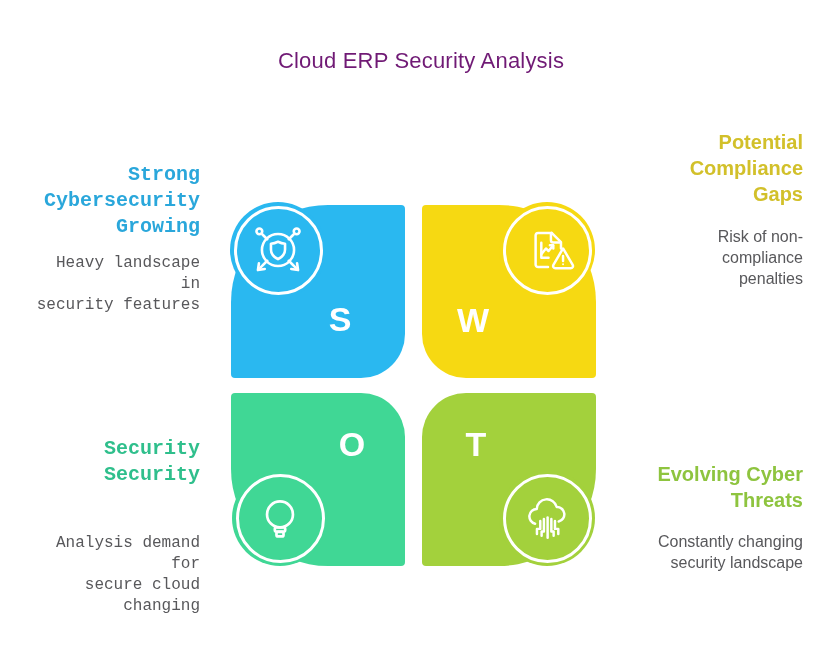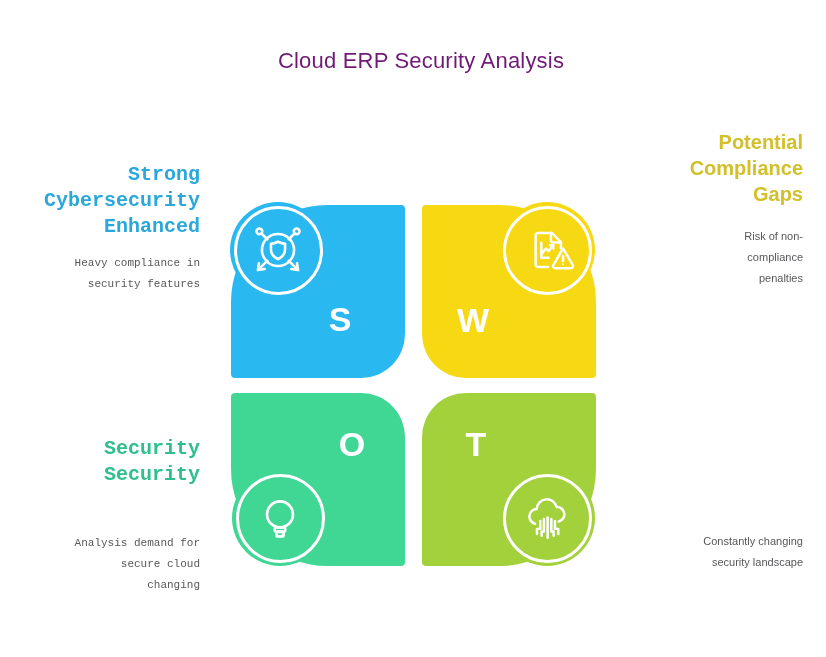--- a/index.html
+++ b/index.html
@@ -24,21 +24,21 @@
   .ring{
     position:absolute;inset:3.5px;border:3px solid #ffffff;border-radius:50%;
     display:flex;align-items:center;justify-content:center;
   }
   .icon-svg{display:block;}
   .txt{position:absolute;}
   .txt .line{display:block;}
   .col-left{left:30px;width:170px;text-align:right;font-family:Liberation Mono, monospace;}
   .col-right{left:625px;width:178px;text-align:right;}
   .heading{font-size:20px;font-weight:bold;line-height:26px;}
-  .body-txt{font-size:11px;line-height:21px;color:#58585b;}
+  .body-txt{font-size:16px;line-height:21px;color:#58585b;}
   .top-b{top:162px;}  .top-b2{top:253px;}
   .top-y{top:129px;}  .top-y2{top:226px;}
   .top-g{top:436px;}  .top-g2{top:533px;}
   .top-l{top:461px;}  .top-l2{top:531px;}
 </style>
 </head>
 <body>
 
 <div class="canvas">
 
@@ -106,24 +106,24 @@
         <path d="M28.6 27.5 v19.5"></path>
         <path d="M32.2 29 v12 h2.2 v4.2"></path>
         <path d="M35.7 31 v7.5 h3.2 v5"></path>
       </svg>
     </div>
   </div>
 
   <div class="txt heading col-left top-b" style="color: rgb(42, 167, 219);">
     <span class="line">Strong</span>
     <span class="line">Cybersecurity</span>
-    <span class="line">Enhanced</span>
+    <span class="line">Growing</span>
   </div>
   <div class="txt body-txt col-left top-b2">
-    <span class="line">Heavy compliance in</span>
+    <span class="line">Heavy landscape in</span>
     <span class="line">security features</span>
   </div>
 
   <div class="txt heading col-right top-y" style="color: rgb(210, 192, 42);">
     <span class="line">Potential</span>
     <span class="line">Compliance</span>
     <span class="line">Gaps</span>
   </div>
   <div class="txt body-txt col-right top-y2">
     <span class="line">Risk of non-</span>
@@ -134,18 +134,22 @@
   <div class="txt heading col-left top-g" style="color: rgb(47, 191, 140);">
     <span class="line">Security</span>
     <span class="line">Security</span>
   </div>
   <div class="txt body-txt col-left top-g2">
     <span class="line">Analysis demand for</span>
     <span class="line">secure cloud</span>
     <span class="line">changing</span>
   </div>
 
+  <div class="txt heading col-right top-l" style="color: rgb(142, 196, 63);">
+    <span class="line">Evolving Cyber</span>
+    <span class="line">Threats</span>
+  </div>
   <div class="txt body-txt col-right top-l2">
     <span class="line">Constantly changing</span>
     <span class="line">security landscape</span>
   </div>
 
 </div>
 
 </body></html>

